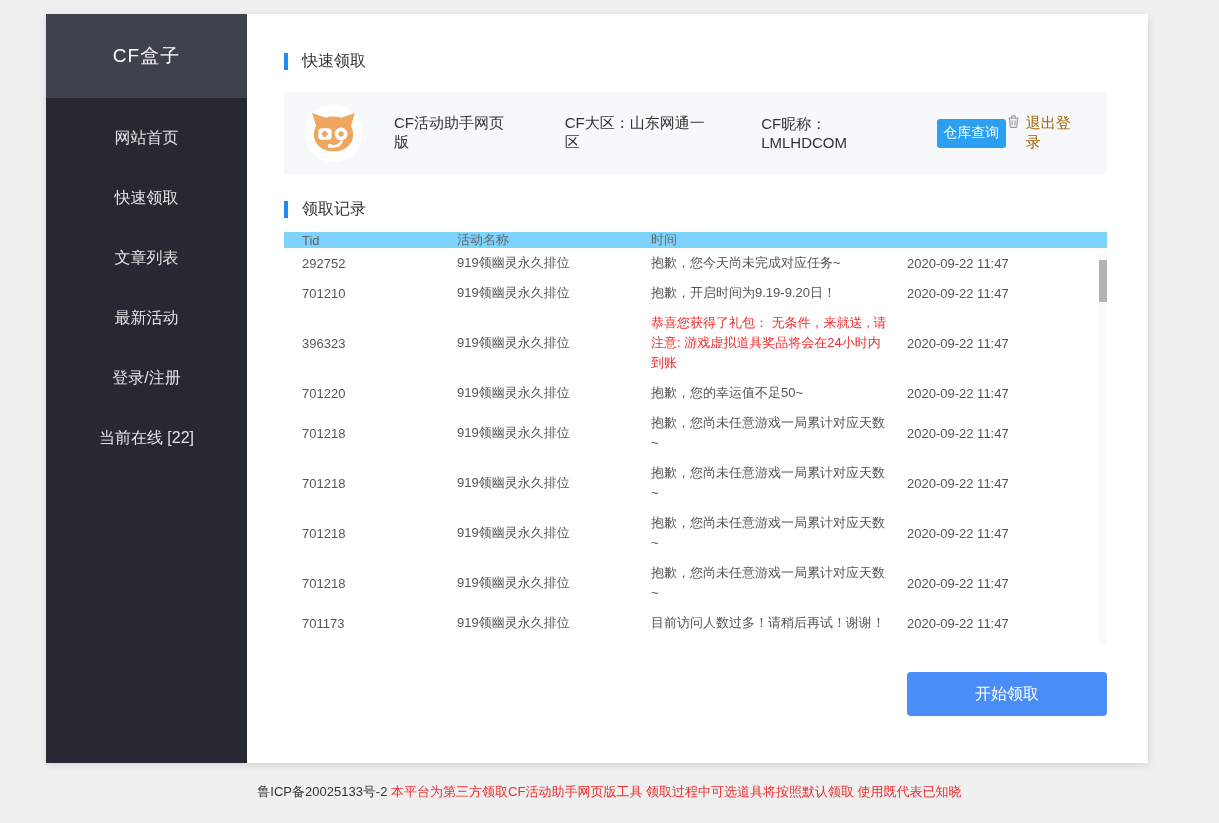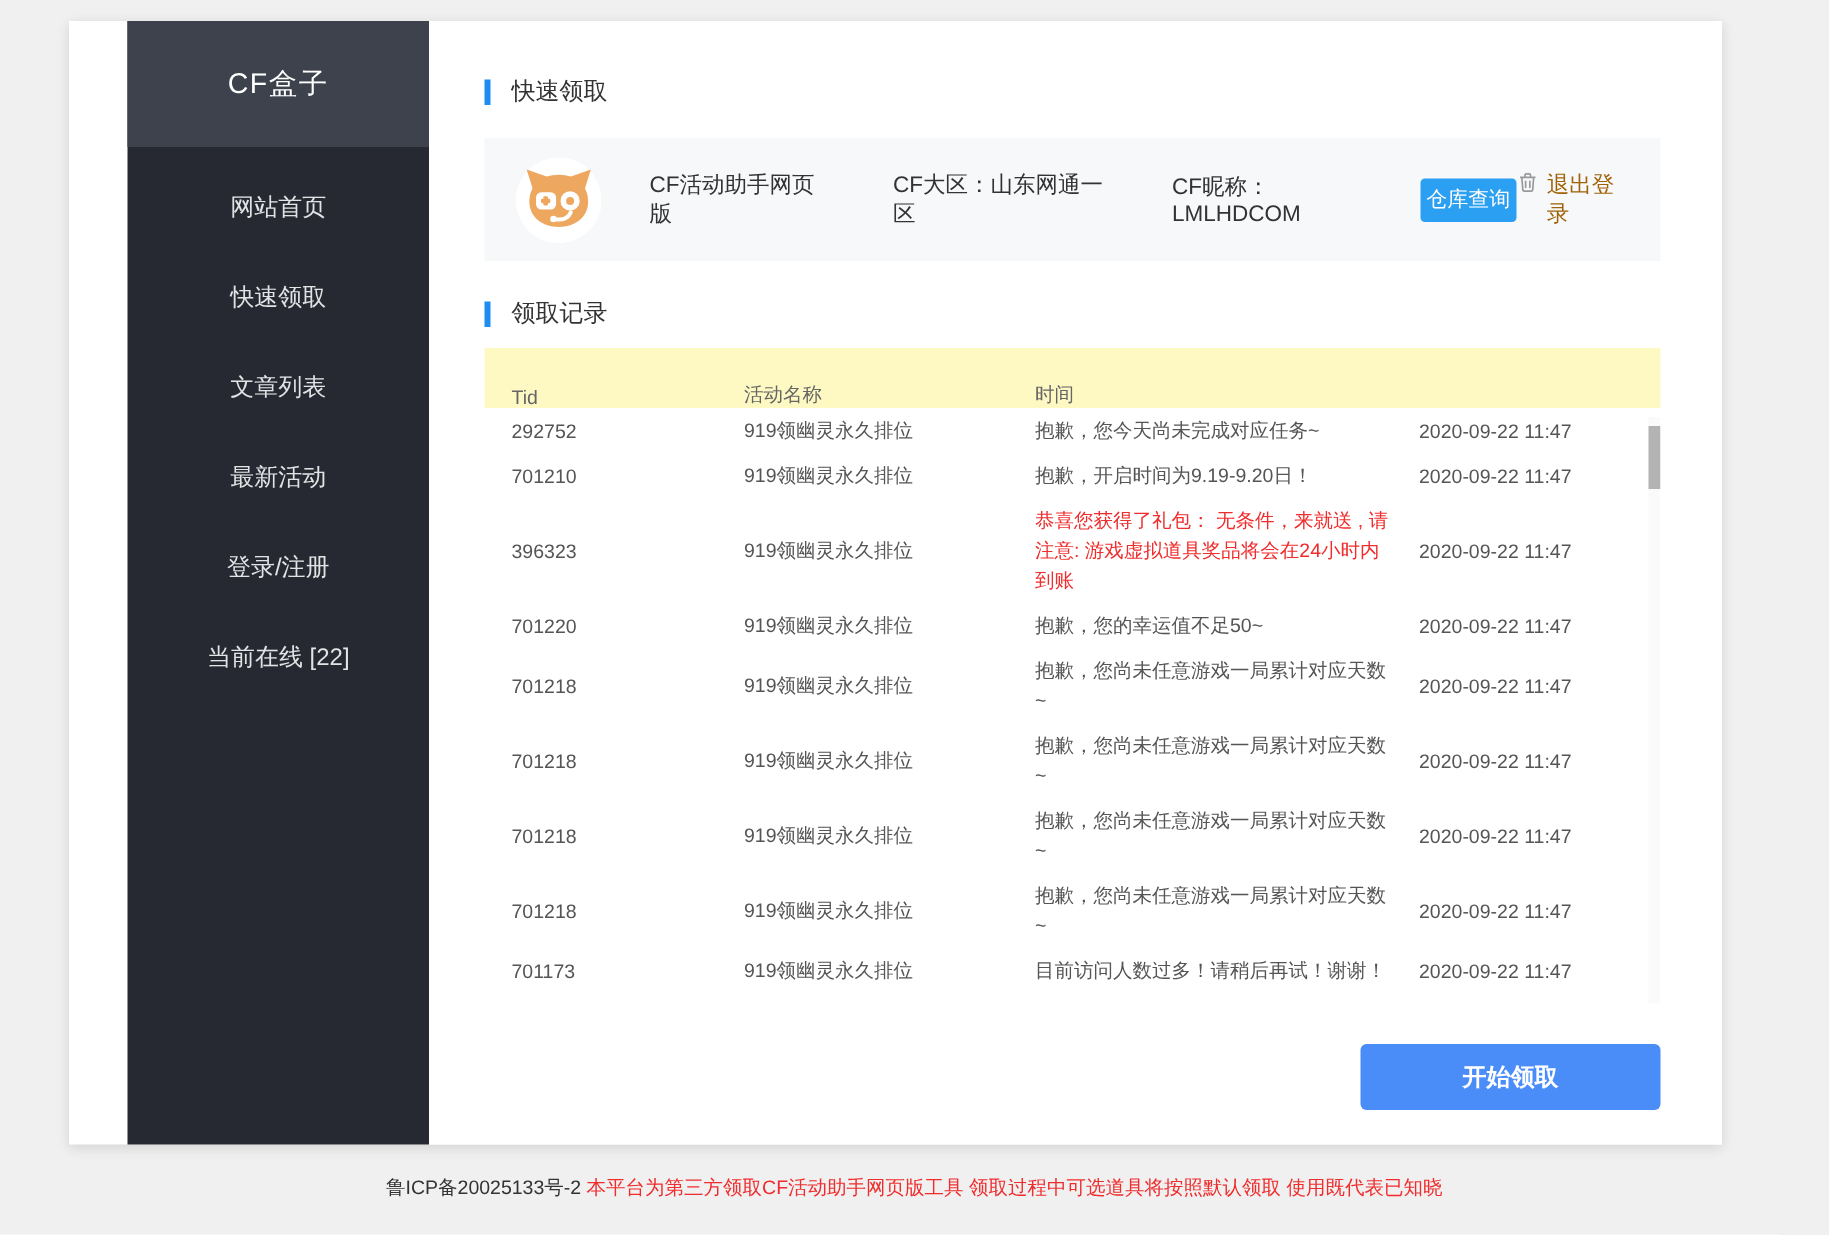--- a/index.html
+++ b/index.html
@@ -11,21 +11,20 @@
     overflow: hidden;
     color: #333;
   }
   .container {
     position: absolute;
     left: 46px; top: 14px;
     width: 1102px; height: 749px;
     display: flex;
     box-shadow: 0 2px 8px rgba(0,0,0,0.12);
     background: #fff;
-    padding-left: 39px;
   }
   
   .sidebar {
     width: 201px;
     background: #262931;
     flex-shrink: 0;
     display: flex;
     flex-direction: column;
   }
   .sidebar-header {
@@ -104,24 +103,24 @@
     align-items: flex-start;
     font-size: 15px;
     color: #a16207;
     cursor: pointer;
   }
   .logout .trash { margin-right: 5px; display: inline-flex; }
   
   .records-title { margin-top: 26px; }
   .table { margin-top: 14px; position: relative; }
   .thead {
-    height: 40px;
-    background: #fef9c3;
-    display: flex;
-    align-items: flex-end;
+    height: 16px;
+    background: #7dd3fc;
+    display: flex;
+    align-items: center;
     font-size: 13px;
     color: #666;
   }
   .trow {
     display: flex;
     align-items: center;
     min-height: 30px;
     font-size: 13px;
     color: #555;
   }
@@ -157,21 +156,20 @@
   }
   .start-btn {
     width: 200px; height: 44px;
     background: #4a8df8;
     color: #fff;
     font-size: 16px;
     border: none;
     border-radius: 4px;
     cursor: pointer;
     font-family: inherit;
-    font-weight: bold;
   }
   
   .footer {
     position: absolute;
     left: 0; top: 783px;
     width: 100%;
     text-align: center;
     font-size: 13px;
     color: #333;
   }

